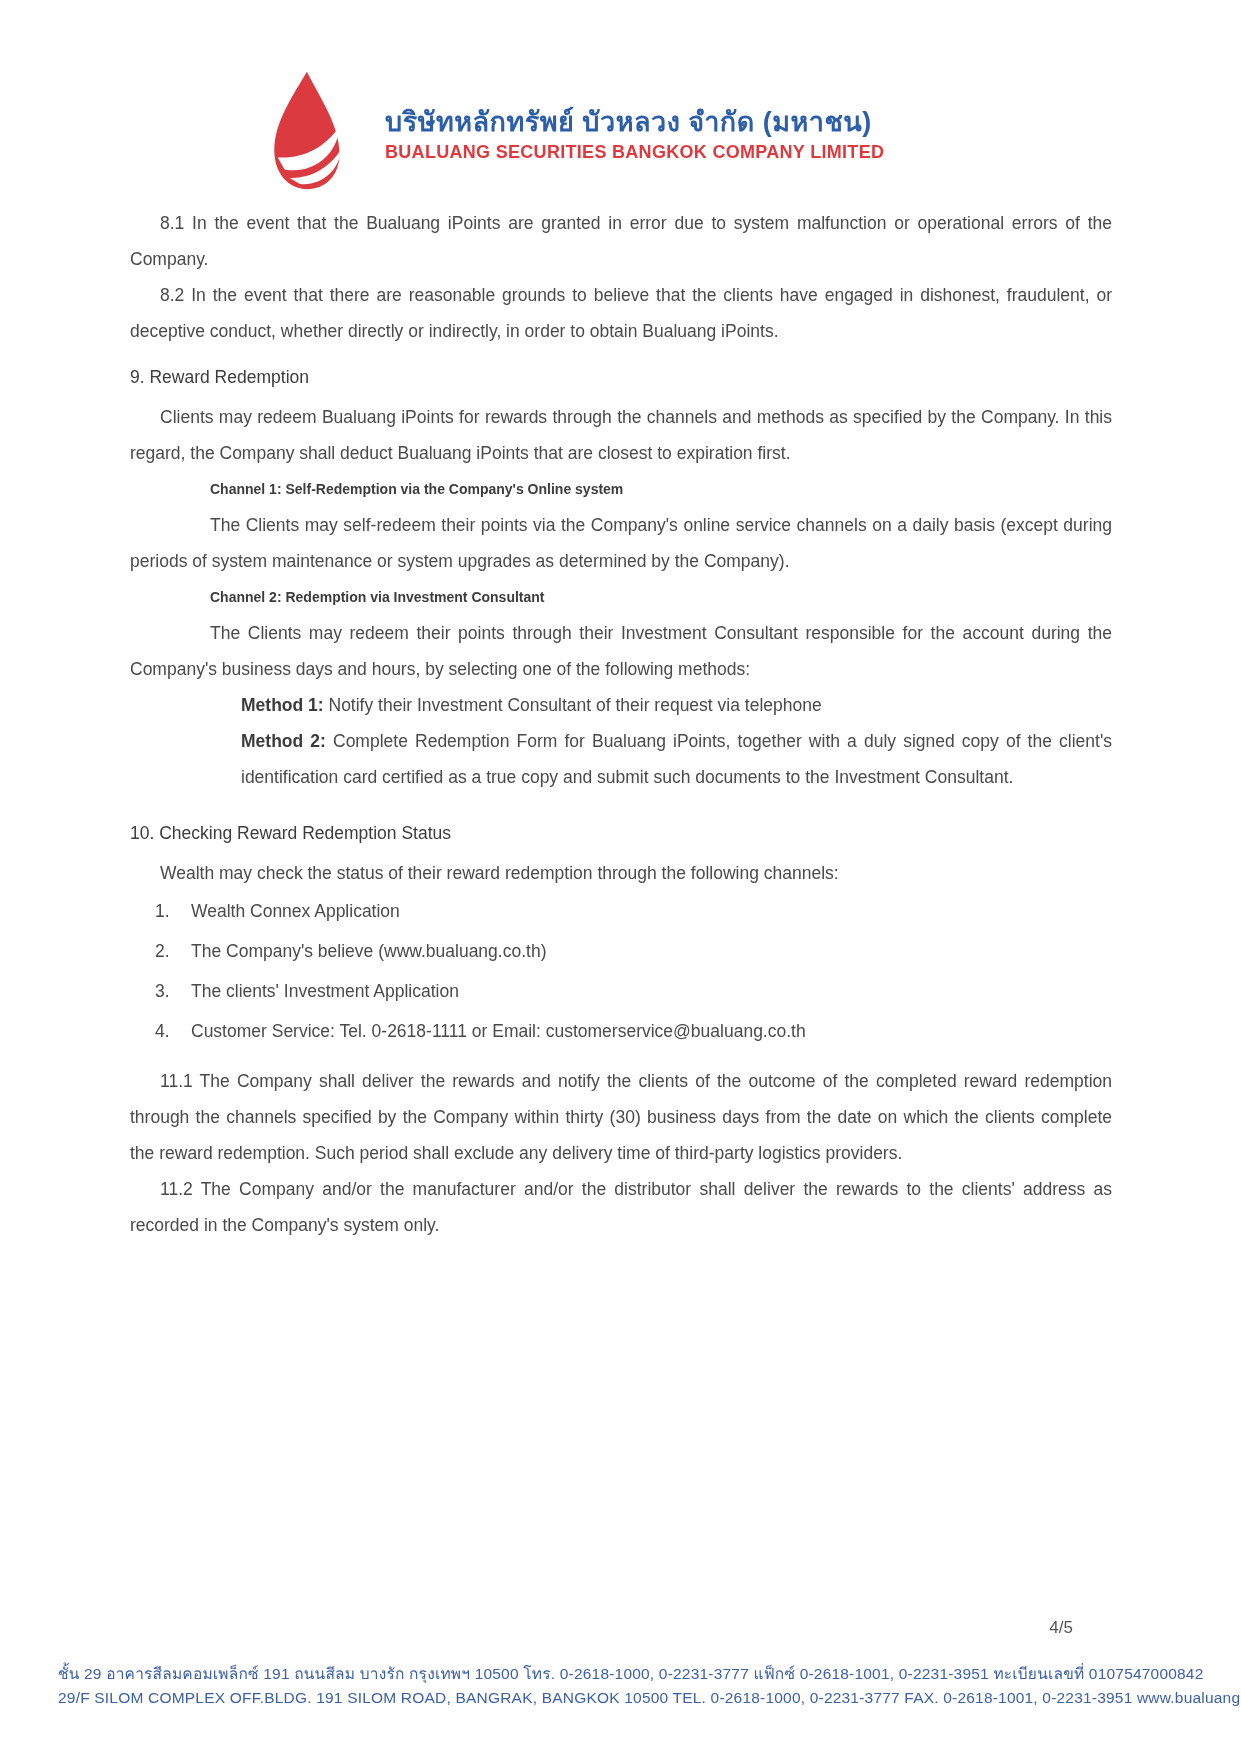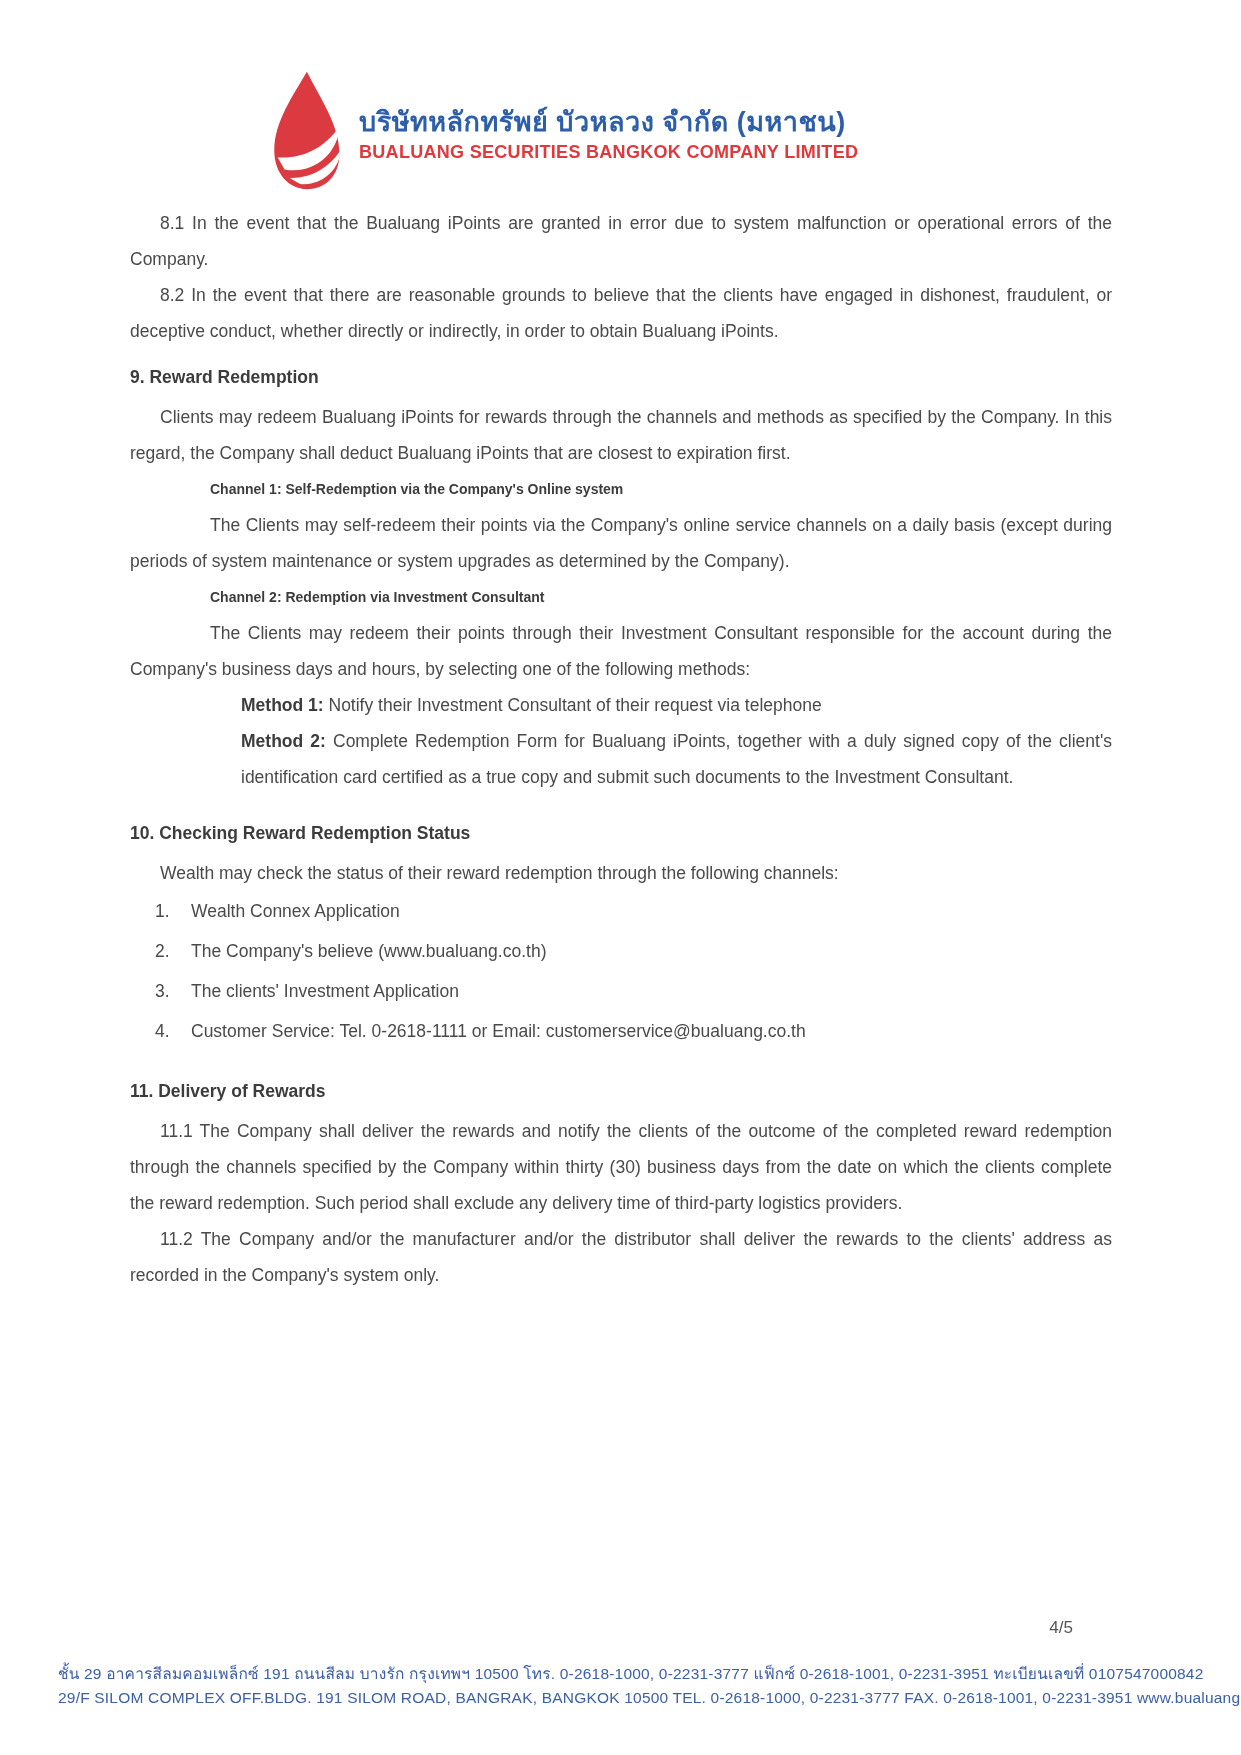--- a/index.html
+++ b/index.html
@@ -8,42 +8,42 @@
     width:1241px;height:1755px;
     margin:0 auto;
     background:#ffffff;
     font-family:"Liberation Sans","DejaVu Sans",sans-serif;
     color:#474747;
     overflow:hidden;
   }
   
   .letterhead{
     position:absolute;top:70px;left:265px;
-    display:flex;align-items:flex-start;
+    display:flex;align-items:flex-start;gap:26px;
   }
   .logo{width:82px;height:120px;flex:0 0 auto;}
   .companynames{margin-left:12px;padding-top:38px;}
   .name-thai{
     font-size:27px;color:#2d5ea9;font-weight:700;
     letter-spacing:.5px;line-height:1.1;
   }
   .name-eng{
     font-size:18px;color:#e0393d;font-weight:700;
     letter-spacing:.3px;margin-top:4px;
   }
   
   .content{
     position:absolute;top:205px;left:130px;width:982px;
     font-size:17.5px;line-height:36px;color:#4a4a4a;
   }
   .para{margin:0;text-align:justify;}
   .indent1{text-indent:30px;}
   .indent2{text-indent:80px;}
   .heading{
-    font-size:17.5px;font-weight:700;color:#3c3c3c;
+    font-size:17.5px;font-weight:400;color:#3c3c3c;
     margin:10px 0 4px 0;line-height:36px;
   }
   .subheading{
     font-size:14px;font-weight:700;color:#3c3c3c;
     margin:0 0 0 80px;line-height:36px;
   }
   .method{margin-left:111px;text-align:justify;}
   .method strong{color:#3c3c3c;}
   .channels{
     list-style:none;margin:2px 0 0 0;padding:0;
@@ -118,21 +118,20 @@
         <span class="num">3.</span>
         <span class="txt">The clients' Investment Application</span>
       </li>
       <li>
         <span class="num">4.</span>
         <span class="txt">Customer Service: Tel. 0-2618-1111 or Email: customerservice@bualuang.co.th</span>
       </li>
     </ol>
 
     <div class="gap-m"></div>
-    <h2 class="heading">11. Delivery of Rewards</h2>
     <p class="para indent1">11.1 The Company shall deliver the rewards and notify the clients of the outcome of the completed reward redemption through the channels specified by the Company within thirty (30) business days from the date on which the clients complete the reward redemption. Such period shall exclude any delivery time of third-party logistics providers.</p>
     <p class="para indent1">11.2 The Company and/or the manufacturer and/or the distributor shall deliver the rewards to the clients' address as recorded in the Company's system only.</p>
   </main>
 
   <div class="pagenum">4/5</div>
 
   <footer class="pagefooter">
     <div class="f-line">ชั้น 29 อาคารสีลมคอมเพล็กซ์ 191 ถนนสีลม บางรัก กรุงเทพฯ 10500 โทร. 0-2618-1000, 0-2231-3777 แฟ็กซ์ 0-2618-1001, 0-2231-3951 ทะเบียนเลขที่ 0107547000842</div>
     <div class="f-line">29/F SILOM COMPLEX OFF.BLDG. 191 SILOM ROAD, BANGRAK, BANGKOK 10500 TEL. 0-2618-1000, 0-2231-3777 FAX. 0-2618-1001, 0-2231-3951 www.bualuang.co.th</div>
   </footer>

